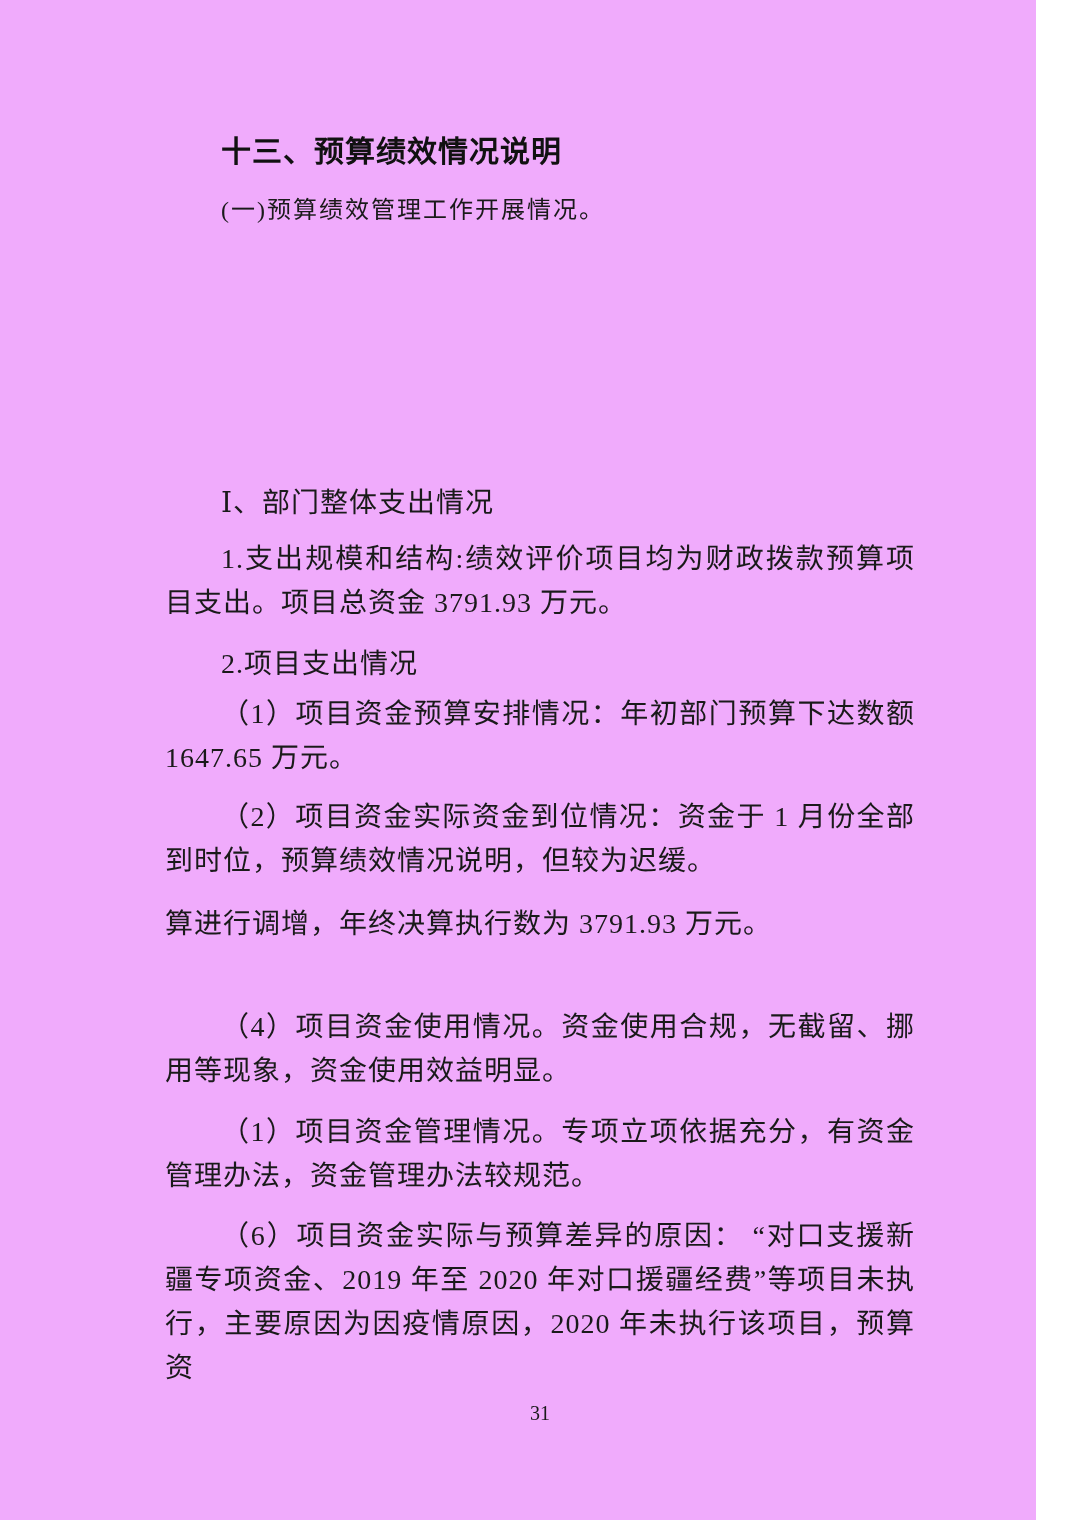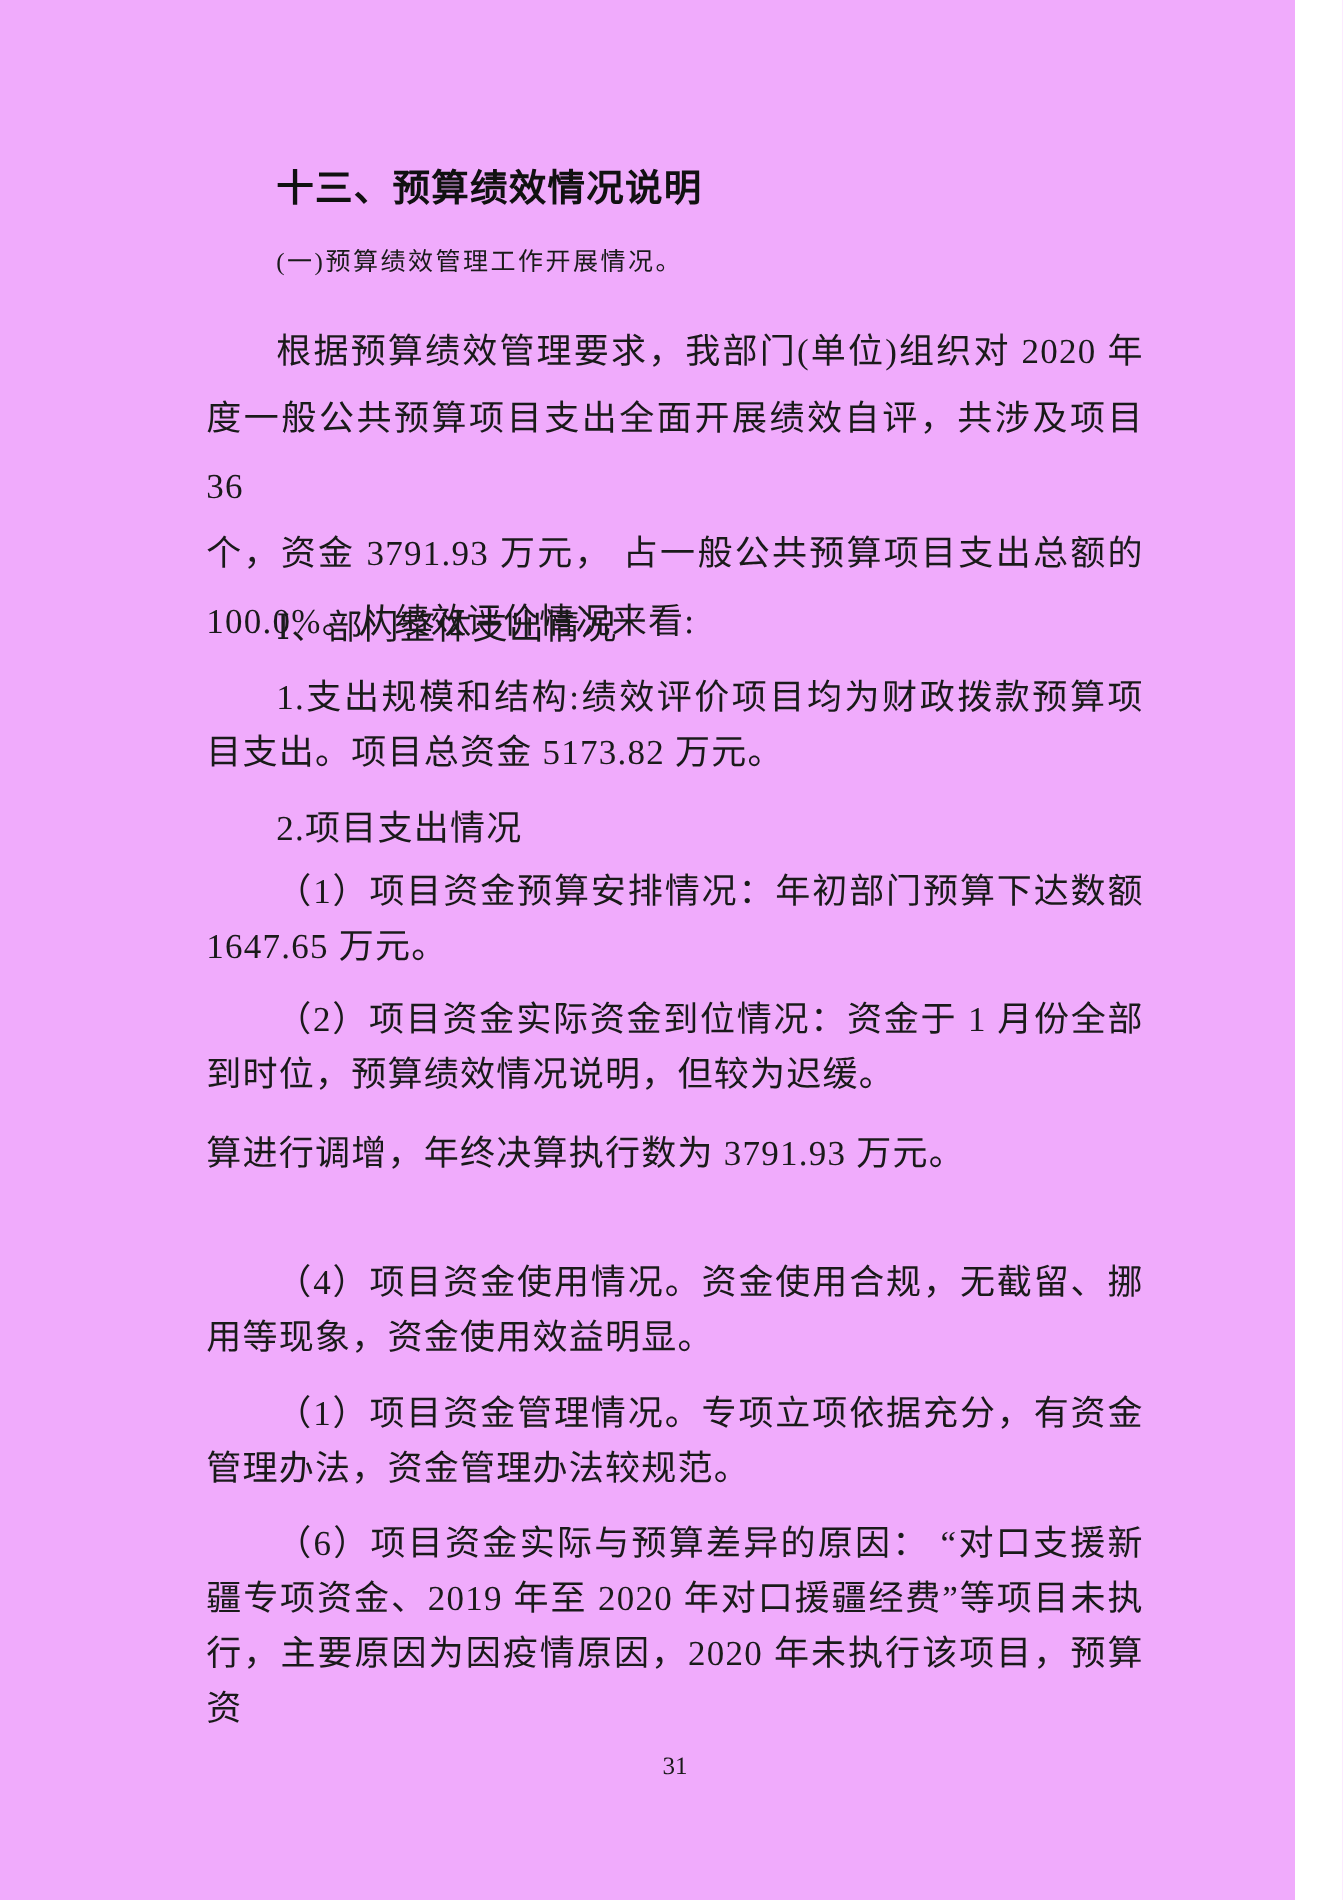--- a/index.html
+++ b/index.html
@@ -30,21 +30,21 @@
     font-size: 30px;
     line-height: 36px;
     letter-spacing: 1px;
     text-indent: 56px;
     color: #111111;
   }
   .subheading {
     position: absolute;
     left: 0; right: 0;
     font-family: "Liberation Serif", "DejaVu Serif", serif;
-    font-size: 20px;
+    font-size: 24px;
     line-height: 36px;
     letter-spacing: 2px;
     text-indent: 56px;
     color: #1a1a1a;
   }
   .para {
     position: absolute;
     left: 0; right: 0;
     font-family: "Liberation Serif", "DejaVu Serif", serif;
     font-size: 28px;
@@ -75,34 +75,28 @@
 </head>
 <body>
 
 <div class="page">
   <div class="content">
 
     <div class="heading" style="top:134px">十三、预算绩效情况说明</div>
 
     <div class="subheading" style="top:192px">(一)预算绩效管理工作开展情况。</div>
 
-    <div class="para loose" style="top:255px">
-      <div class="ln ind full">根据预算绩效管理要求，我部门(单位)组织对 2020 年</div>
-      <div class="ln full">度一般公共预算项目支出全面开展绩效自评，共涉及项目 36</div>
-      <div class="ln full">个，资金 3791.93 万元， 占一般公共预算项目支出总额的</div>
-      <div class="ln">100.0%。从绩效评价情况来看:</div>
-    </div>
 
     <div class="para" style="top:481px">
       <div class="ln ind">Ⅰ、部门整体支出情况</div>
     </div>
 
     <div class="para" style="top:537px">
       <div class="ln ind full">1.支出规模和结构:绩效评价项目均为财政拨款预算项</div>
-      <div class="ln">目支出。项目总资金 5173.82 万元。</div>
+      <div class="ln">目支出。项目总资金 3791.93 万元。</div>
     </div>
 
     <div class="para" style="top:642px">
       <div class="ln ind">2.项目支出情况</div>
     </div>
 
     <div class="para" style="top:692px">
       <div class="ln ind full">（1）项目资金预算安排情况：年初部门预算下达数额</div>
       <div class="ln">1647.65 万元。</div>
     </div>

